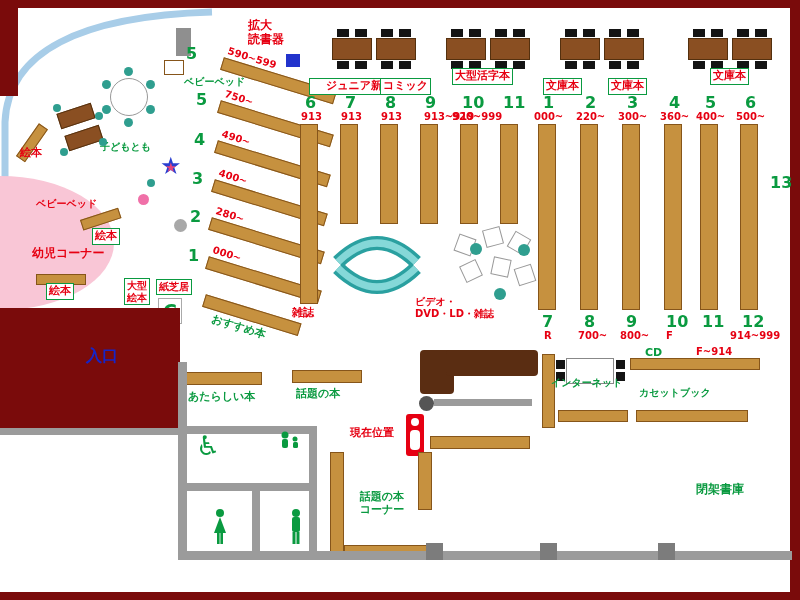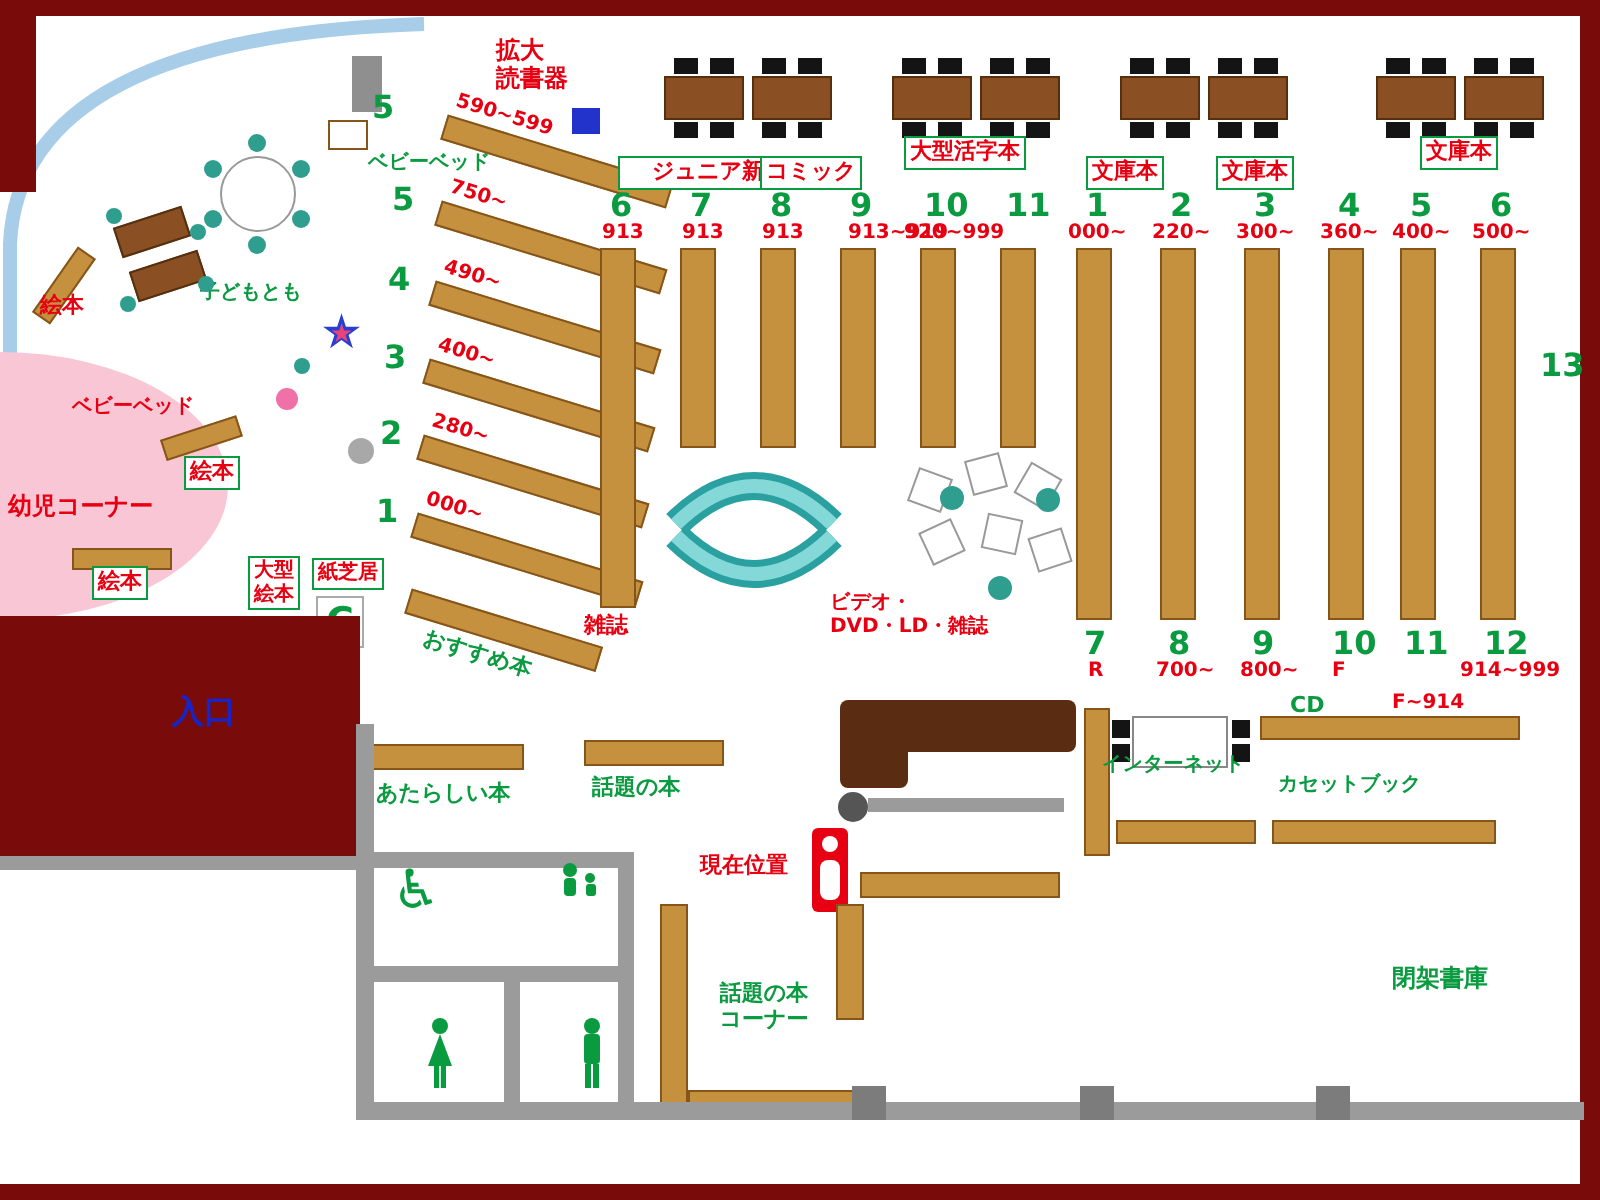--- a/index.html
+++ b/index.html
@@ -40,21 +40,21 @@
   <div class="maroon" style="left:0;top:8px;width:18px;height:88px;"></div>
 
   <div style="position:absolute;left:0;top:176px;width:114px;height:134px;background:#f9c6d6;border-radius:0 100% 100% 0 / 0 50% 50% 0;"></div>
   <div class="shelf" style="left:16px;top:156px;width:40px;height:11px;transform:rotate(-55deg);transform-origin:0 0;"></div>
   <div class="shelf" style="left:80px;top:220px;width:40px;height:11px;transform:rotate(-18deg);transform-origin:0 0;"></div>
   <div class="shelf" style="left:36px;top:274px;width:50px;height:11px;"></div>
   <div class="rl" style="left:20px;top:146px;">絵本</div>
   <div class="bx" style="left:92px;top:228px;">絵本</div>
   <div class="bx" style="left:46px;top:283px;">絵本</div>
   <div class="rl" style="left:36px;top:198px;font-size:10px;">ベビーベッド</div>
-  <div class="rl" style="left:4px;top:246px;font-size:12px;">幼児コーナー</div>
+  <div class="rl" style="left:32px;top:246px;font-size:12px;">幼児コーナー</div>
   <div class="gl" style="left:100px;top:141px;font-size:10px;">子どもとも</div>
 
   <div style="position:absolute;left:110px;top:78px;width:38px;height:38px;background:#fff;border:1.5px solid #999;border-radius:50%;box-sizing:border-box;"></div>
   <div class="dot" style="left:124px;top:67px;width:9px;height:9px;background:#2f9e8f;"></div>
   <div class="dot" style="left:146px;top:80px;width:9px;height:9px;background:#2f9e8f;"></div>
   <div class="dot" style="left:146px;top:105px;width:9px;height:9px;background:#2f9e8f;"></div>
   <div class="dot" style="left:124px;top:118px;width:9px;height:9px;background:#2f9e8f;"></div>
   <div class="dot" style="left:102px;top:105px;width:9px;height:9px;background:#2f9e8f;"></div>
   <div class="dot" style="left:102px;top:80px;width:9px;height:9px;background:#2f9e8f;"></div>
 

